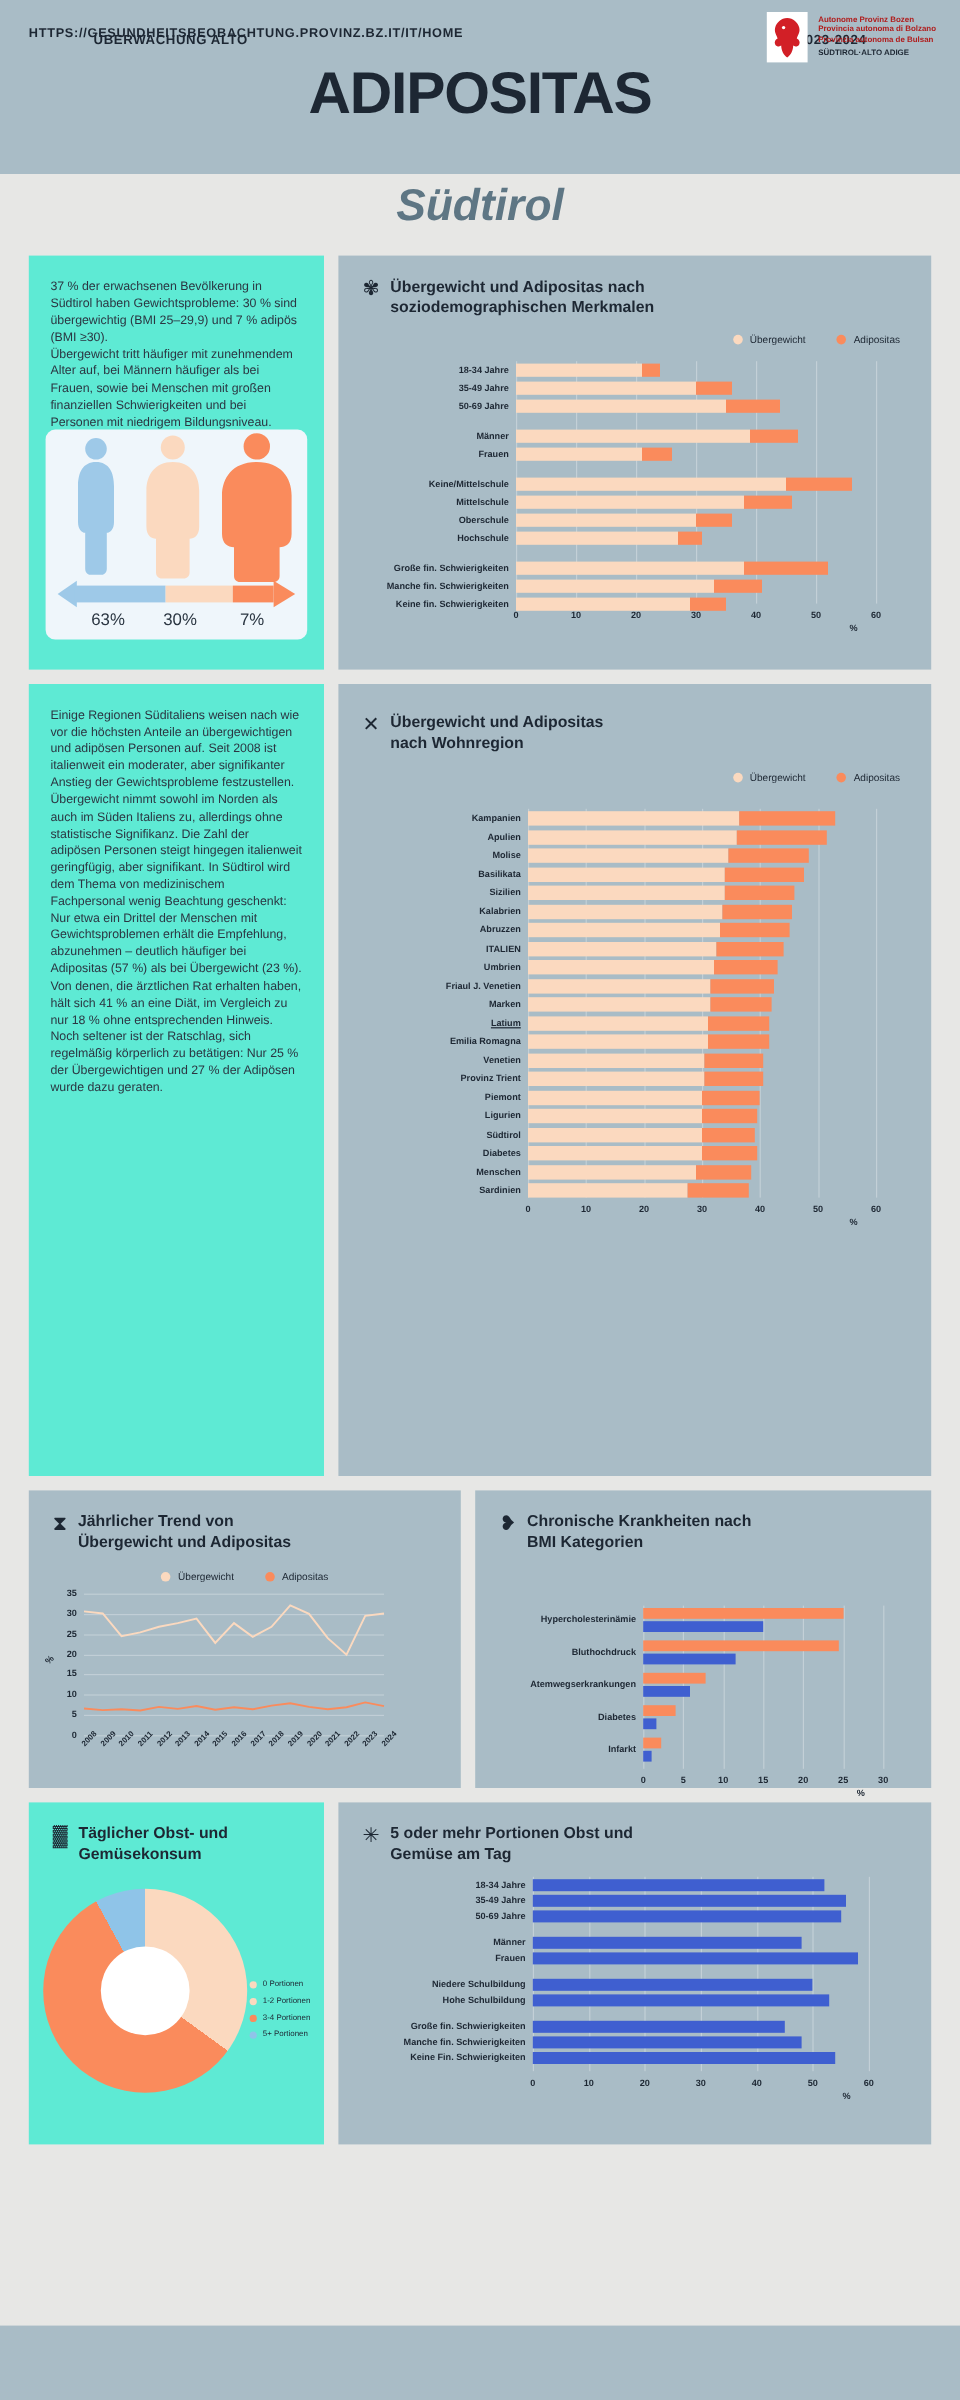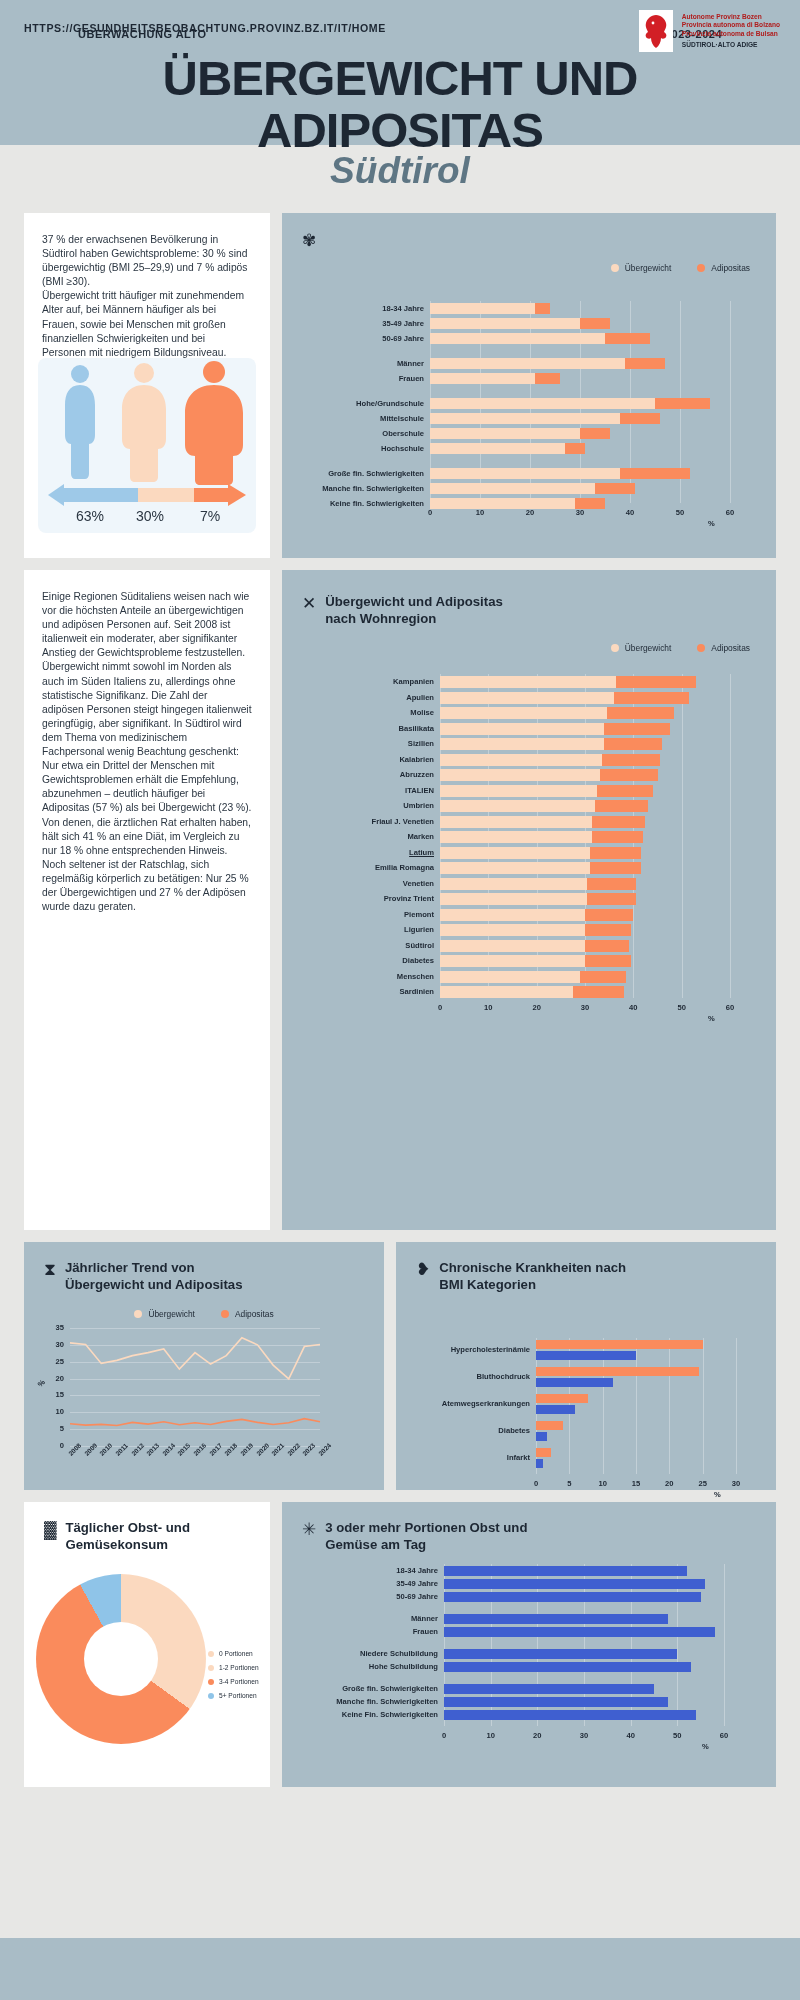--- a/index.html
+++ b/index.html
@@ -12,21 +12,21 @@
   }
   .band-top { position:absolute; left:0; top:0; width:800px; height:145px; background:#a9bcc6; }
   .kicker { position:absolute; left:78px; top:28px; font-size:11px; font-weight:bold; letter-spacing:.5px; color:#1d2733; }
   .period { position:absolute; right:78px; top:28px; font-size:11px; font-weight:bold; letter-spacing:.5px; color:#1d2733; }
   .title-main { position:absolute; left:0; right:0; top:52px; text-align:center; font-size:49px; line-height:52px;
                 font-weight:bold; letter-spacing:-1px; color:#1d2733; }
   .title-sub { position:absolute; left:0; right:0; top:150px; text-align:center; font-size:37px;
                font-style:italic; font-weight:bold; color:#5e7684; }
 
   .panel { position:absolute; background:#a9bcc6; }
-  .panel-white { position:absolute; background:#ffffff; }
+  .panel-white { position:absolute; background:#5eead4; }
 
   .ptext { font-size:10.3px; line-height:14.1px; color:#2b3642; padding:20px 18px; }
 
   .ph { display:flex; align-items:flex-start; gap:9px; padding:18px 20px 0 20px; }
   .ph .gly { font-size:17px; line-height:17px; color:#1d2733; flex:0 0 auto; margin-top:1px; }
   .ph .txt { font-size:13.2px; line-height:16.5px; font-weight:bold; color:#1d2733; }
 
   .legend { display:flex; justify-content:center; gap:26px; margin-top:10px; }
   .legend.right { justify-content:flex-end; padding-right:26px; }
   .legend.col { flex-direction:column; align-items:flex-start; gap:7px; }
@@ -64,21 +64,20 @@
   .flines { font-size:6.6px; line-height:8.6px; font-weight:bold; color:#b01c1c; }
   .flines .last { color:#1d2733; margin-top:2px; }
 </style>
 </head>
 <body>
 
 <div class="band-top"></div>
 <div class="kicker">ÜBERWACHUNG ALTO</div>
 <div class="period">2023-2024</div>
 <div class="title-main">
-  <div>ÜBERGEWICHT UND</div>
   <div>ADIPOSITAS</div>
 </div>
 <div class="title-sub">Südtirol</div>
 
 <div class="panel-white" style="left:24px; top:213px; width:246px; height:345px;">
   <div class="ptext" style="white-space:pre-line;">37 % der erwachsenen Bevölkerung in Südtirol haben Gewichtsprobleme: 30 % sind übergewichtig (BMI 25–29,9) und 7 % adipös (BMI ≥30).
 Übergewicht tritt häufiger mit zunehmendem Alter auf, bei Männern häufiger als bei Frauen, sowie bei Menschen mit großen finanziellen Schwierigkeiten und bei Personen mit niedrigem Bildungsniveau.</div>
 
   <div style="position:absolute; left:14px; top:145px; width:218px; height:175px; background:#eff6fb; border-radius:8px;">
     <svg width="218" height="128" viewBox="0 0 218 128">
@@ -99,20 +98,24 @@
     </svg>
     <div style="position:absolute; left:38px; top:150px; font-size:14px; color:#2b3642;">63%</div>
     <div style="position:absolute; left:98px; top:150px; font-size:14px; color:#2b3642;">30%</div>
     <div style="position:absolute; left:162px; top:150px; font-size:14px; color:#2b3642;">7%</div>
   </div>
 </div>
 
 <div class="panel" style="left:282px; top:213px; width:494px; height:345px;">
   <div class="ph">
     <span class="gly">✾</span>
+    <div class="txt">
+      <div>Übergewicht und Adipositas nach</div>
+      <div>soziodemographischen Merkmalen</div>
+    </div>
   </div>
   <div class="legend right" style="margin-top:14px;">
     <span class="lg">
       <i class="dot ov"></i>
       <span>Übergewicht</span>
     </span>
     <span class="lg">
       <i class="dot ob"></i>
       <span>Adipositas</span>
     </span>
@@ -141,21 +144,21 @@
       <div class="bar ob" style="left: 298px; top: 23px; width: 30px; height: 11px;"></div>
       <div class="rowlabel" style="left: 26px; top: 38.5px; width: 116px;">50-69 Jahre</div>
       <div class="bar ov" style="left: 148px; top: 38px; width: 175px; height: 11px;"></div>
       <div class="bar ob" style="left: 323px; top: 38px; width: 45px; height: 11px;"></div>
       <div class="rowlabel" style="left: 26px; top: 63.5px; width: 116px;">Männer</div>
       <div class="bar ov" style="left: 148px; top: 63px; width: 195px; height: 11px;"></div>
       <div class="bar ob" style="left: 343px; top: 63px; width: 40px; height: 11px;"></div>
       <div class="rowlabel" style="left: 26px; top: 78.5px; width: 116px;">Frauen</div>
       <div class="bar ov" style="left: 148px; top: 78px; width: 105px; height: 11px;"></div>
       <div class="bar ob" style="left: 253px; top: 78px; width: 25px; height: 11px;"></div>
-      <div class="rowlabel" style="left: 26px; top: 103.5px; width: 116px;">Hohe/Grundschule</div>
+      <div class="rowlabel" style="left: 26px; top: 103.5px; width: 116px;">Keine/Mittelschule</div>
       <div class="bar ov" style="left: 148px; top: 103px; width: 225px; height: 11px;"></div>
       <div class="bar ob" style="left: 373px; top: 103px; width: 55px; height: 11px;"></div>
       <div class="rowlabel" style="left: 26px; top: 118.5px; width: 116px;">Mittelschule</div>
       <div class="bar ov" style="left: 148px; top: 118px; width: 190px; height: 11px;"></div>
       <div class="bar ob" style="left: 338px; top: 118px; width: 40px; height: 11px;"></div>
       <div class="rowlabel" style="left: 26px; top: 133.5px; width: 116px;">Oberschule</div>
       <div class="bar ov" style="left: 148px; top: 133px; width: 150px; height: 11px;"></div>
       <div class="bar ob" style="left: 298px; top: 133px; width: 30px; height: 11px;"></div>
       <div class="rowlabel" style="left: 26px; top: 148.5px; width: 116px;">Hochschule</div>
       <div class="bar ov" style="left: 148px; top: 148px; width: 135px; height: 11px;"></div>
@@ -407,21 +410,21 @@
         <i class="dot" style="width: 6px; height: 6px; background: rgb(143, 196, 232);"></i>
         <span>5+ Portionen</span>
       </div>
     </div>
 </div>
 
 <div class="panel" style="left:282px; top:1502px; width:494px; height:285px;">
   <div class="ph">
     <span class="gly">✳</span>
     <div class="txt">
-      <div>3 oder mehr Portionen Obst und</div>
+      <div>5 oder mehr Portionen Obst und</div>
       <div>Gemüse am Tag</div>
     </div>
   </div>
   <div class="chart" id="chart-portions" style="position:absolute; left:0; top:56px; width:494px; height:225px;">
       <div class="gridline" style="left: 162px; top: 6px; height: 162px;"></div>
       <div class="tick" style="left: 150px; top: 173px; width: 24px;">0</div>
       <div class="gridline" style="left: 208.667px; top: 6px; height: 162px;"></div>
       <div class="tick" style="left: 196.667px; top: 173px; width: 24px;">10</div>
       <div class="gridline" style="left: 255.333px; top: 6px; height: 162px;"></div>
       <div class="tick" style="left: 243.333px; top: 173px; width: 24px;">20</div>

